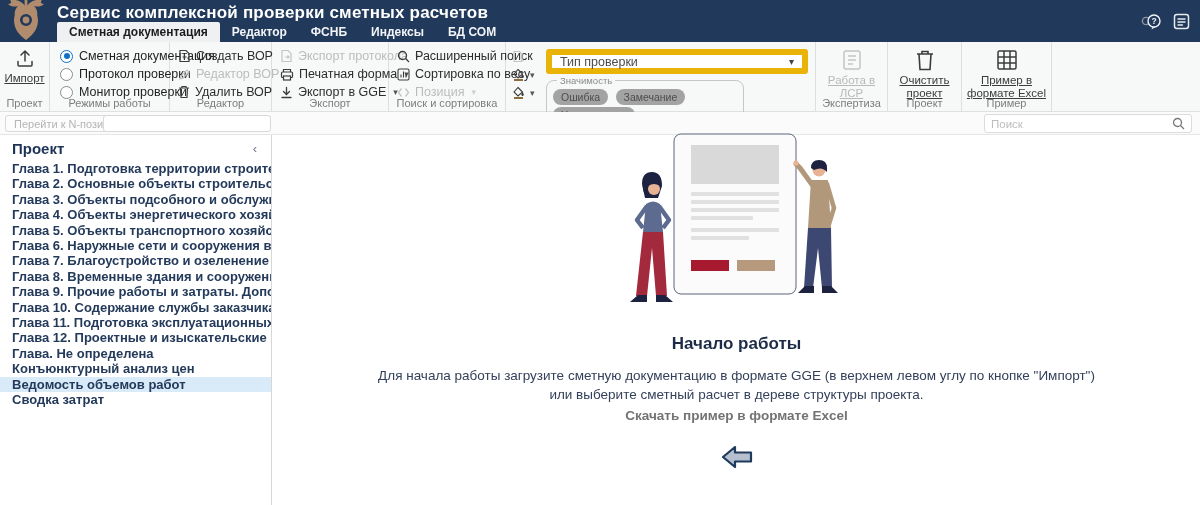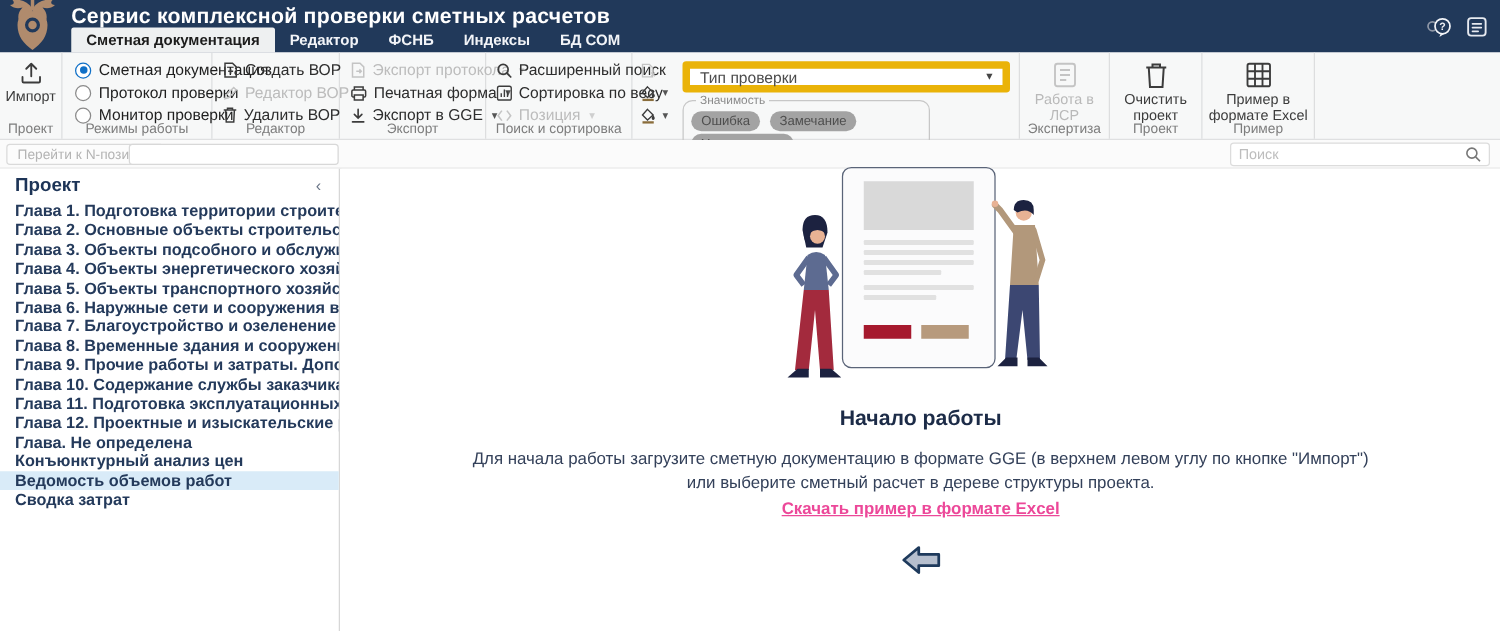--- a/index.html
+++ b/index.html
@@ -14,21 +14,21 @@
   .tab { color:#f2f4f8; font-size:12px; font-weight:700; padding:3px 12px 3px; cursor:default; }
   .tab.active { background:#eef0f1; color:#1c1c1c; border-radius:2px 2px 0 0; }
   .header-icons { position:absolute; right:10px; top:13px; display:flex; gap:10px; align-items:center; }
 
   
   .ribbon { position:absolute; left:0; top:42px; width:1200px; height:70px; background:#f7f8f8;
     display:flex; border-bottom:1px solid #dfe0e1; }
   .rgroup { position:relative; height:100%; border-right:1px solid #dddedf; display:flex; flex-direction:column; padding-top:4px; }
   .rgroup-label { position:absolute; bottom:2px; left:0; right:0; text-align:center; font-size:11px; color:#7d7d7d; white-space:nowrap; }
   .bigbtn { display:flex; flex-direction:column; align-items:center; justify-content:flex-start; gap:2px;
-    margin:2px auto 0; color:#3c3c3c; font-size:11.5px; text-align:center; line-height:13px; cursor:pointer; }
+    margin:2px auto 0; color:#3c3c3c; font-size:11.5px; text-align:center; line-height:13px; cursor:pointer;text-decoration:underline; }
   .bigbtn.disabled { color:#b9b9b9; }
   .smallrow { display:flex; align-items:center; gap:5px; font-size:12.5px; color:#2d2d2d; padding:1px 8px; margin-top:2px; white-space:nowrap; cursor:pointer; }
   .smallrow.disabled { color:#bcbcbc; }
   .caret { font-size:9px; color:#555; margin-left:2px; }
   .smallrow.disabled .caret { color:#cfcfcf; }
   .radio-row { display:flex; align-items:center; gap:6px; font-size:12.5px; color:#1f1f1f; padding:1px 10px; margin-top:2px; cursor:pointer; white-space:nowrap; }
   .radio { width:13px; height:13px; border-radius:50%; border:1px solid #8a8a8a; background:#fff; position:relative; flex:0 0 13px; }
   .radio.checked { border-color:#1070c7; }
   .radio.checked::after { content:""; position:absolute; left:2.5px; top:2.5px; width:6px; height:6px; border-radius:50%; background:#1070c7; }
 
@@ -58,23 +58,23 @@
   .sidebar-header { display:flex; align-items:center; justify-content:space-between; padding:5px 12px 4px; }
   .sidebar-title { font-size:15px; font-weight:700; color:#1d3457; }
   .collapse { color:#6b7688; font-size:13px; cursor:pointer; padding:0 2px; }
   .tree-item { font-size:13px; font-weight:600; color:#243a5b; line-height:15.4px; padding:0 4px 0 12px;
     white-space:nowrap; overflow:hidden; cursor:pointer; }
   .tree-item.selected { background:#d9ebf8; }
 
   
   .content { position:absolute; left:273px; top:135px; right:0; bottom:0; background:#fff;
     display:flex; flex-direction:column; align-items:center; }
-  .content-heading { margin-top:6px; font-size:17px; font-weight:700; color:#1c2b47; }
+  .content-heading { margin-top:16px; font-size:17px; font-weight:700; color:#1c2b47; }
   .content-text { margin-top:13px; font-size:13.5px; color:#34415a; text-align:center; line-height:18.5px; }
-  .content-link { margin-top:4px; font-size:13.5px; font-weight:700; color:#ec4899; text-decoration:underline; cursor:pointer; }
+  .content-link { margin-top:4px; font-size:13.5px; font-weight:700; color:#737373; cursor:pointer; }
   .arrow-wrap { margin-top:22px; }
 
   .ico { flex:0 0 auto; display:inline-flex; }
 </style>
 </head>
 <body>
 
 <div class="header">
   <span class="logo ico">
     <svg width="48" height="46" viewBox="0 0 48 46">

